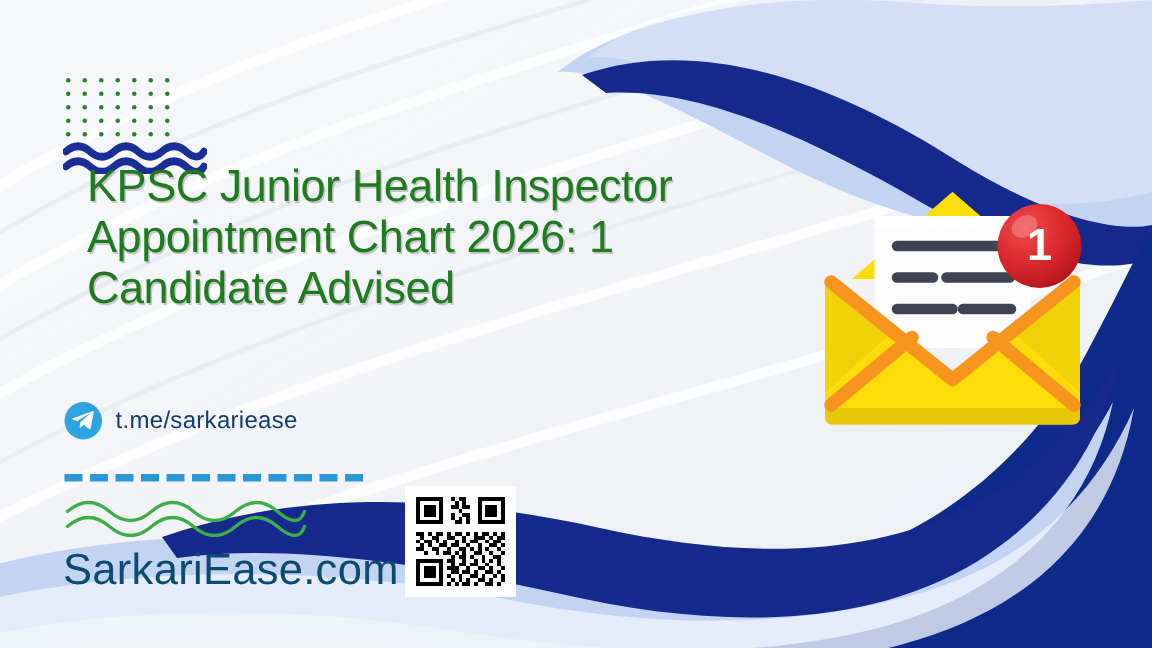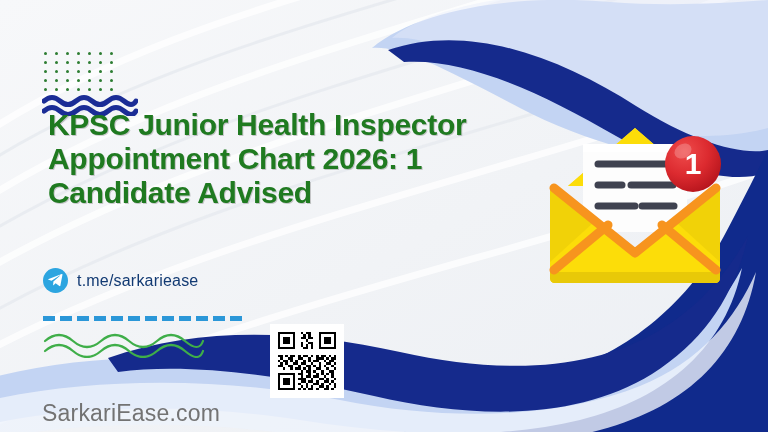--- a/index.html
+++ b/index.html
@@ -22,37 +22,37 @@
 
   .dot-grid { position:absolute; left:4px; top:52px; width:72px; height:40px; }
   .dot-grid i {
     position:absolute; width:3px; height:3px; border-radius:50%;
     background:#2d7d32; display:block;
   }
 
   .wave-top { position:absolute; left:2px; top:94px; width:96px; height:22px; }
 
   .title {
-    position:absolute; left:8px; top:108px; width:470px;
-    font-size:30px; line-height:34px; font-weight:bold;
+    position:absolute; left:18px; top:108px; width:470px;
+    font-size:30px; line-height:34px; font-weight:normal;
     color:#1f7a20; letter-spacing:-0.3px;
     text-shadow:1px 1px 0 rgba(90,90,90,0.30);
   }
 
   .tg-row { position:absolute; left:3px; top:268px; display:flex; align-items:center; gap:9px; }
   .tg-icon { width:25px; height:25px; border-radius:50%; background:#2ca5e0; display:block; position:relative; }
   .tg-icon svg { position:absolute; left:5px; top:6px; }
   .tg-text { font-size:16px; color:#123a73; letter-spacing:0.2px; }
 
   .dashed { position:absolute; left:3px; top:316px; width:205px; height:5px; }
   .dashed i { position:absolute; top:0; width:12px; height:5px; background:#2b97d8; }
 
   .wave-green { position:absolute; left:2px; top:332px; width:164px; height:26px; }
 
-  .site { position:absolute; left:2px; top:364px; font-size:23px; color:#737373; letter-spacing:0.2px;margin-top:36px; }
+  .site { position:absolute; left:2px; top:364px; font-size:29px; color:#0c4a6e; letter-spacing:0.2px; }
 
   
   .qr-box {
     position:absolute; left:270px; top:324px; width:74px; height:74px;
     background:#ffffff; padding:5px;
   }
   .qr-box svg { display:block; }
 
   
   .envelope { position:absolute; left:546px; top:112px; width:178px; height:178px; }

